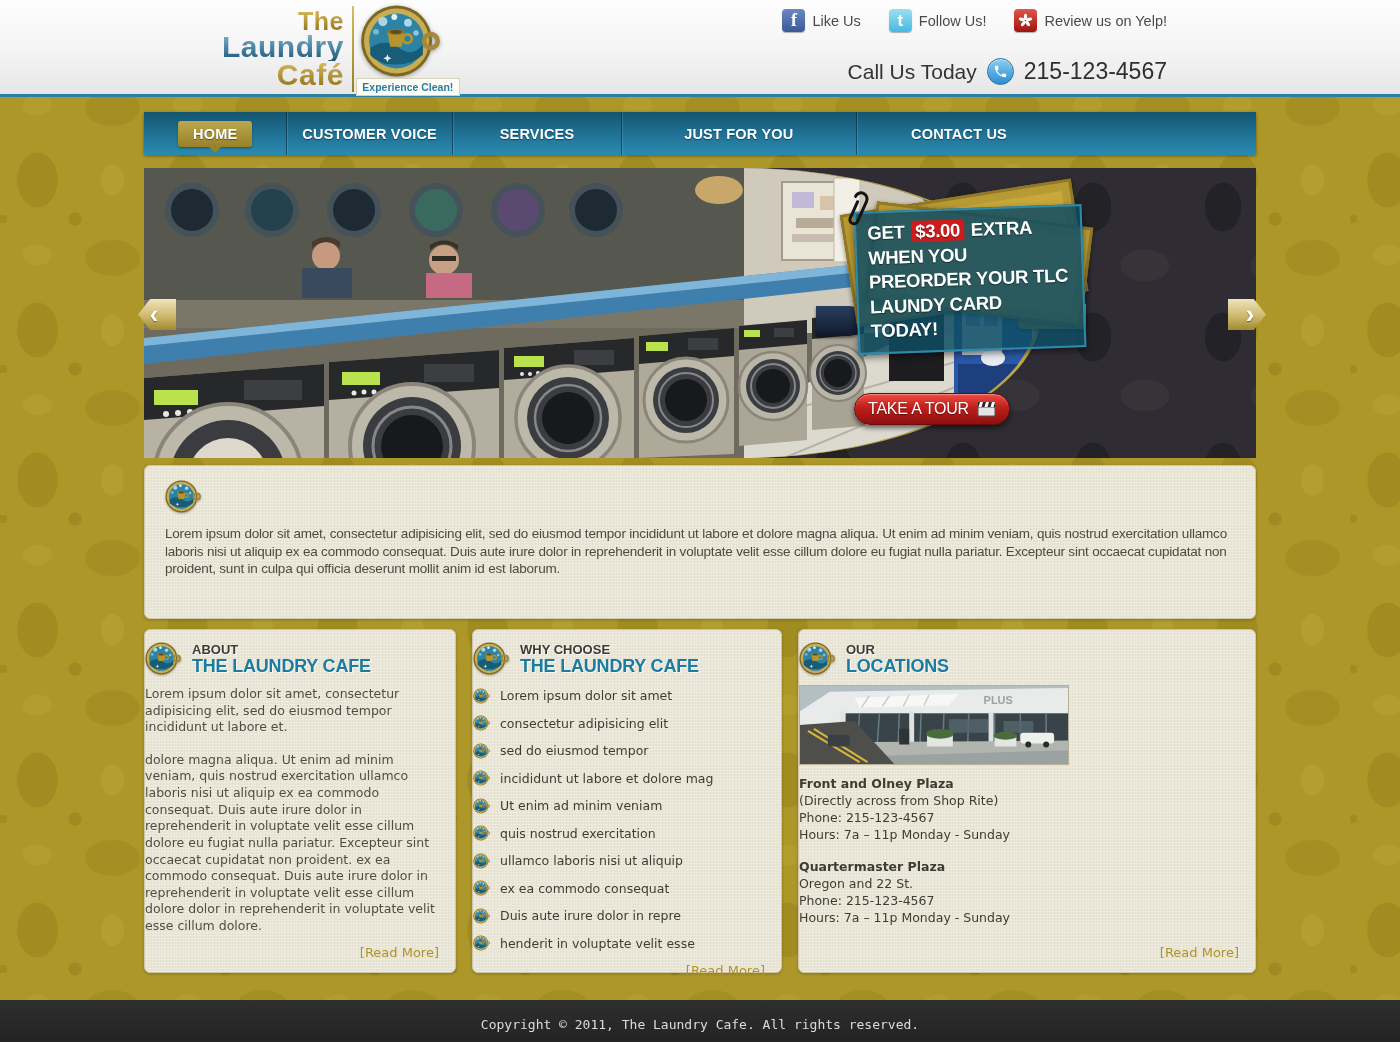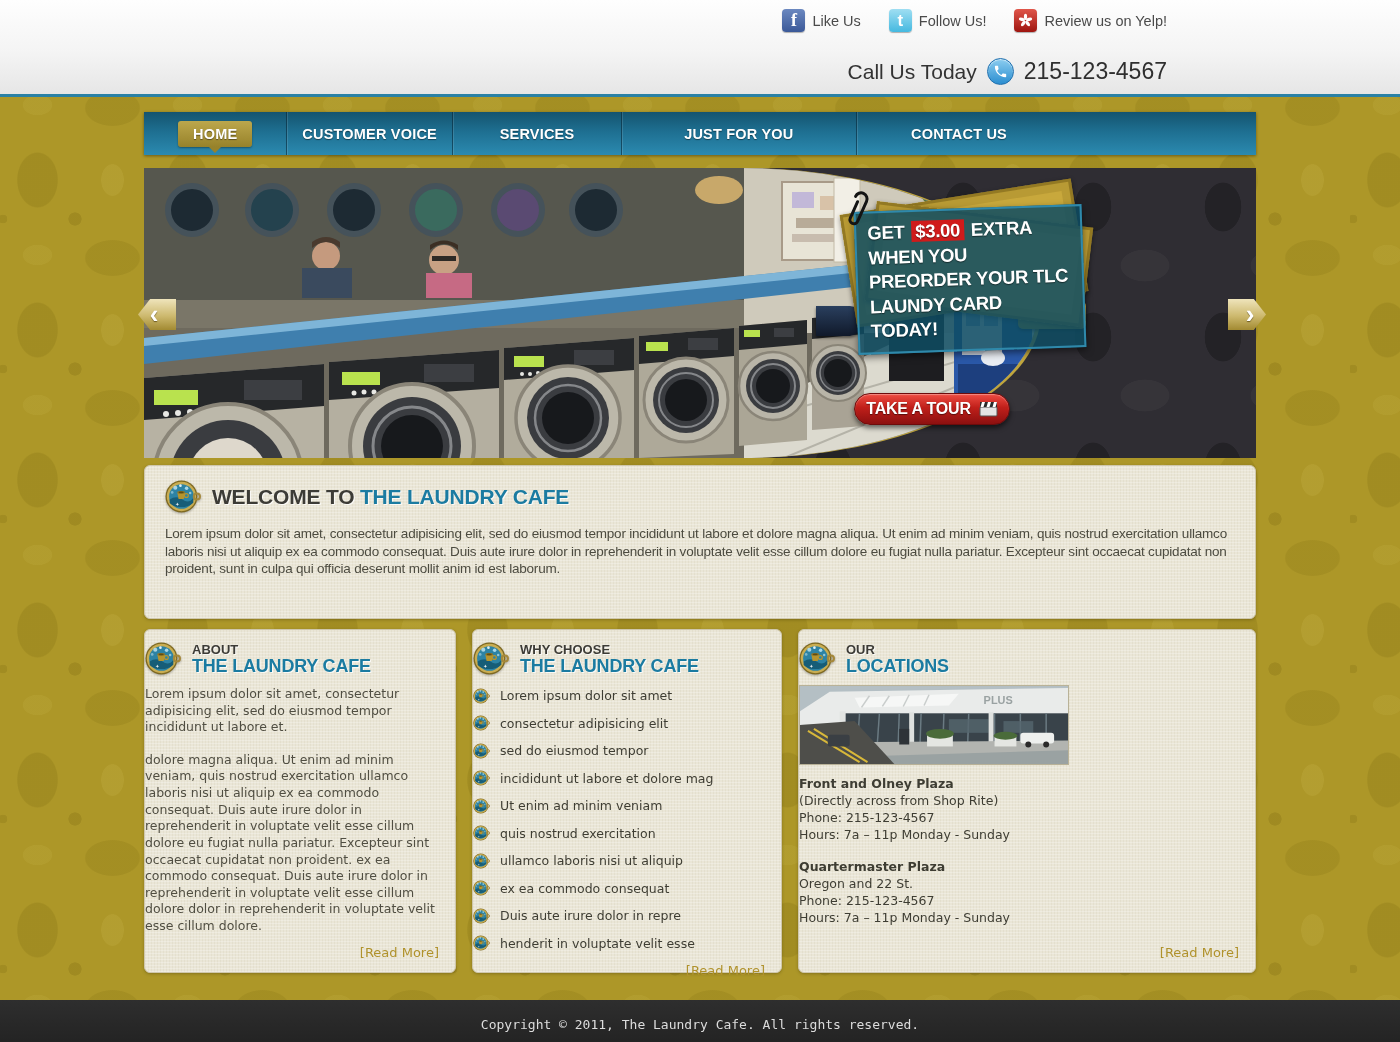--- a/index.html
+++ b/index.html
@@ -87,21 +87,21 @@
   .bill-2 { left:726px; top:46px; width:218px; height:100px; transform:rotate(7deg); }
   .promo-box { position:absolute; left:712px; top:40px; width:228px; min-height:94px;
     background:rgba(14,76,99,.85); border:2px solid #2f89ab; transform:rotate(-2deg);
     padding:8px 11px; color:#fff; font-size:18.5px; font-weight:bold; line-height:1.33; letter-spacing:-.3px;
     text-shadow:0 1px 1px rgba(0,0,0,.5); box-shadow:0 3px 7px rgba(0,0,0,.5); }
   .promo-amount { background:#d01b1b; padding:0 4px; margin:0 2px; }
   .paperclip { position:absolute; left:698px; top:18px; transform:rotate(24deg); }
   .tour-btn { position:absolute; left:710px; top:225px; width:156px; height:32px;
     background:linear-gradient(180deg,#ef4d43 0%,#c01f1a 45%,#8c1010 100%);
     border:1px solid #6d0b0b; border-radius:16px; display:flex; align-items:center; justify-content:center; gap:8px;
-    color:#fff; font-size:16px; font-weight:bold; letter-spacing:-.2px; text-shadow:0 1px 1px rgba(0,0,0,.5);
+    color:#fff; font-size:16px; font-weight:normal; letter-spacing:-.2px; text-shadow:0 1px 1px rgba(0,0,0,.5);
     box-shadow:0 3px 5px rgba(0,0,0,.55), inset 0 1px 1px rgba(255,255,255,.35); cursor:pointer; }
   .slider-arrow { position:absolute; top:131px; width:38px; height:31px; cursor:pointer;
     background:linear-gradient(180deg,#efe4bb 0%,#cdb96e 55%,#a28a32 100%);
     display:flex; align-items:center; justify-content:center;
     color:#fff; font-size:26px; font-weight:bold; text-shadow:0 1px 1px rgba(60,45,0,.6); }
   .arrow-prev { left:-6px;  clip-path:polygon(100% 0, 32% 0, 0 50%, 32% 100%, 100% 100%); padding-right:6px; }
   .arrow-next { right:-10px; clip-path:polygon(0 0, 68% 0, 100% 50%, 68% 100%, 0 100%); padding-left:6px; }
 
   
   .panel { background-color:#eae6d7;
@@ -161,20 +161,34 @@
       <ellipse cx="31.5" cy="24" rx="7.5" ry="2.6" fill="#8f7526"></ellipse>
       <ellipse cx="31.5" cy="24" rx="5" ry="1.6" fill="#5d4c14"></ellipse>
       <circle cx="41.5" cy="30" r="3.8" fill="none" stroke="#b6952f" stroke-width="2.4"></circle>
       <path d="M24 43.5 l1 2.6 2.6 1 -2.6 1 -1 2.6 -1 -2.6 -2.6 -1 2.6 -1 Z" fill="#ffffff" opacity=".9"></path>
       <circle cx="62" cy="32" r="6" fill="none" stroke="#a5883a" stroke-width="4"></circle>
     </g>
   </defs>
 </svg>
 
 <div class="header">
+  <div class="logo">
+    <div class="logo-text">
+      <div class="logo-the">The</div>
+      <div class="logo-laundry">Laundry</div>
+      <div class="logo-cafe">Café</div>
+    </div>
+    <div class="logo-divider"></div>
+    <div class="logo-emblem-wrap">
+      <svg class="emblem" viewBox="0 0 70 64">
+          <use href="#emblem-shape"></use>
+        </svg>
+      <div class="tagline-box">Experience Clean!</div>
+    </div>
+  </div>
 
   <div class="social-row">
     <a class="social-link">
       <span class="sq-icon fb">f</span>
       <span class="social-label">Like Us</span>
     </a>
     <a class="social-link">
       <span class="sq-icon tw">t</span>
       <span class="social-label">Follow Us!</span>
     </a>
@@ -384,24 +398,20 @@
     <div class="slider-arrow arrow-next">
         <span>›</span>
       </div>
   </div>
 
   <div class="panel welcome">
     <div class="panel-head">
       <svg class="emblem" viewBox="0 0 70 64">
           <use href="#emblem-shape"></use>
         </svg>
-      <div class="welcome-title">
-        <span class="t-dark">WELCOME TO</span>
-        <span class="t-teal">THE LAUNDRY CAFE</span>
-      </div>
     </div>
     <div class="welcome-body">Lorem ipsum dolor sit amet, consectetur adipisicing elit, sed do eiusmod tempor incididunt ut labore et dolore magna aliqua. Ut enim ad minim veniam, quis nostrud exercitation ullamco laboris nisi ut aliquip ex ea commodo consequat. Duis aute irure dolor in reprehenderit in voluptate velit esse cillum dolore eu fugiat nulla pariatur. Excepteur sint occaecat cupidatat non proident, sunt in culpa qui officia deserunt mollit anim id est laborum.</div>
   </div>
 
   <div class="cols">
 
     <div class="panel colpanel col-about">
       <div class="panel-head">
         <svg class="emblem" viewBox="0 0 70 64">
             <use href="#emblem-shape"></use>

